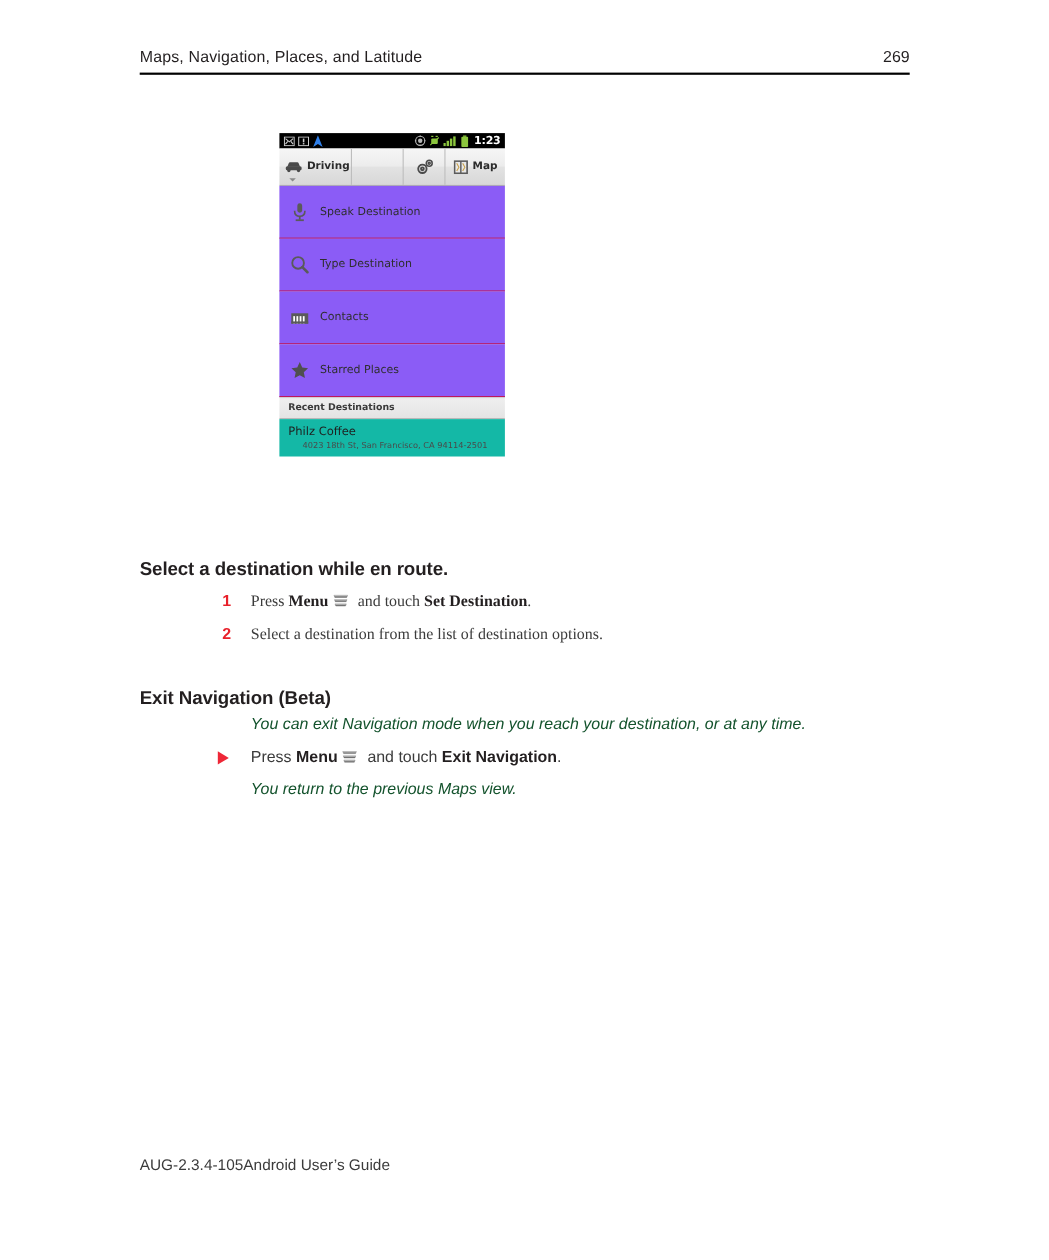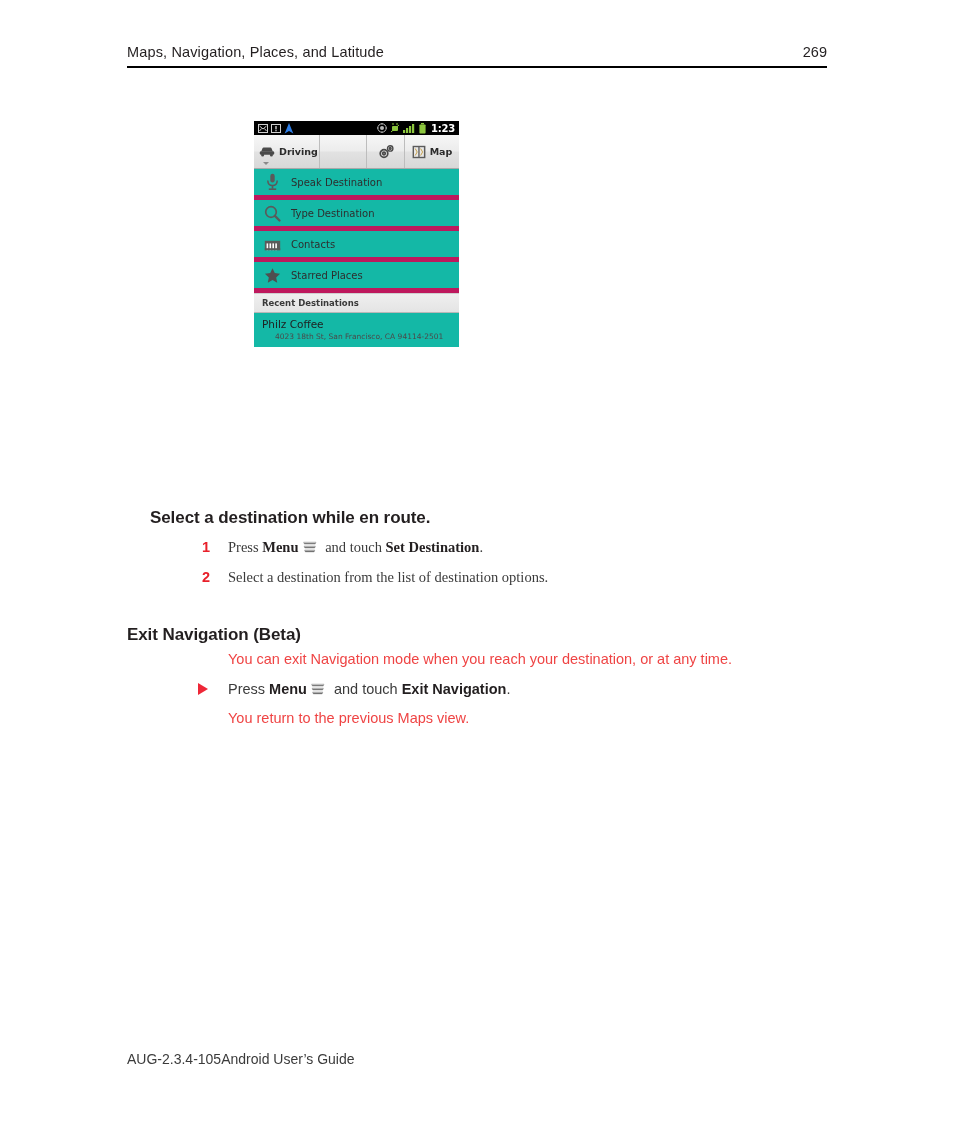--- a/index.html
+++ b/index.html
@@ -121,28 +121,28 @@
     left: 9px;
     bottom: 3px;
     width: 0; height: 0;
     border-left: 3px solid transparent;
     border-right: 3px solid transparent;
     border-top: 3px solid #8a8a8a;
   }
 
   
   .list-row {
-    height: 31px;
+    height: 48px;
     display: flex;
     align-items: center;
     padding-left: 10px;
-    border-bottom: 5px solid #be185d;
+    border-bottom: 1px solid #be185d;
     box-sizing: border-box;
     gap: 10px;
-    background: #14b8a6;
+    background: #8b5cf6;
   }
   .list-row .row-label {
     font-size: 10px;
     color: #2e2e2e;
     font-family: "DejaVu Sans", sans-serif;
   }
   .row-icon {
     width: 17px;
     display: flex;
     align-items: center;
@@ -192,21 +192,21 @@
   .content { position: absolute; left: 0; top: 0; width: 954px; }
 
   .h2 {
     position: absolute;
     left: 127px;
     font-size: 17px;
     font-weight: bold;
     color: #231f20;
     letter-spacing: -0.005em;
   }
-  .h2.a { top: 494px; margin-left: 23px; }
+  .h2.a { top: 494px; }
   .h2.b { top: 611px; }
 
   .olist { position: absolute; left: 228px; }
   .olist.a { top: 532px; }
 
   .oitem {
     display: flex;
     align-items: flex-start;
     font-size: 14.5px;
     line-height: 30px;
@@ -219,22 +219,23 @@
     margin-left: -26px;
     flex: none;
   }
   .oitem .txt { white-space: nowrap; font-family: Liberation Serif, serif; }
   .oitem b { color: #231f20; font-weight: bold; }
 
   .para {
     position: absolute;
     left: 228px;
     font-size: 14.5px;
-    color: #ef4444;
+    color: #14532d;
     line-height: 20px;
+    font-style: italic;
   }
   .para.p1 { top: 649px; }
   .para.p2 { top: 708px; }
 
   .bullet-item {
     position: absolute;
     left: 228px;
     top: 678px;
     font-size: 14.5px;
     color: #3b3b3b;

